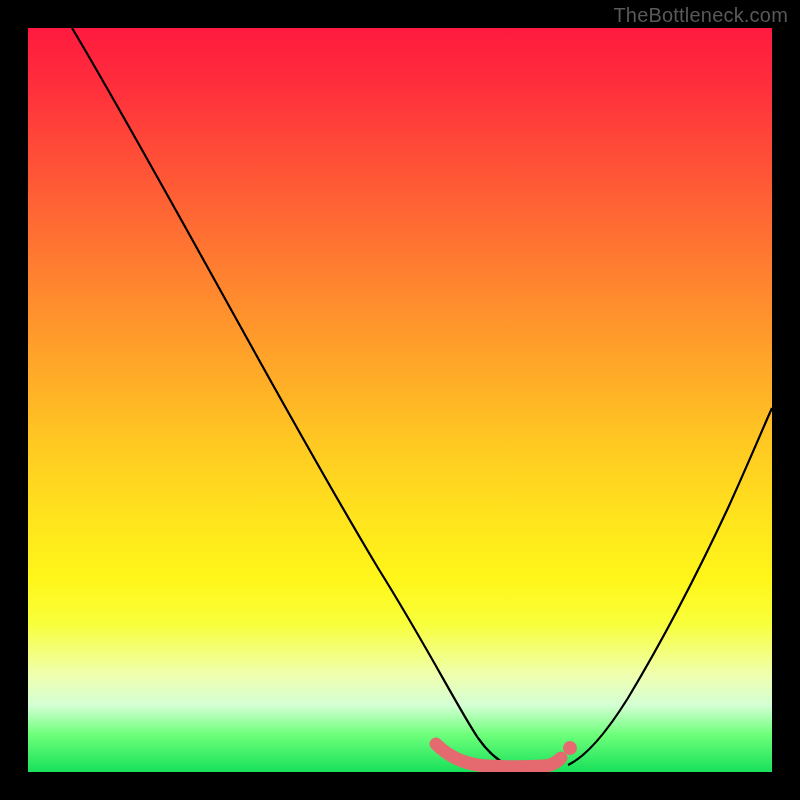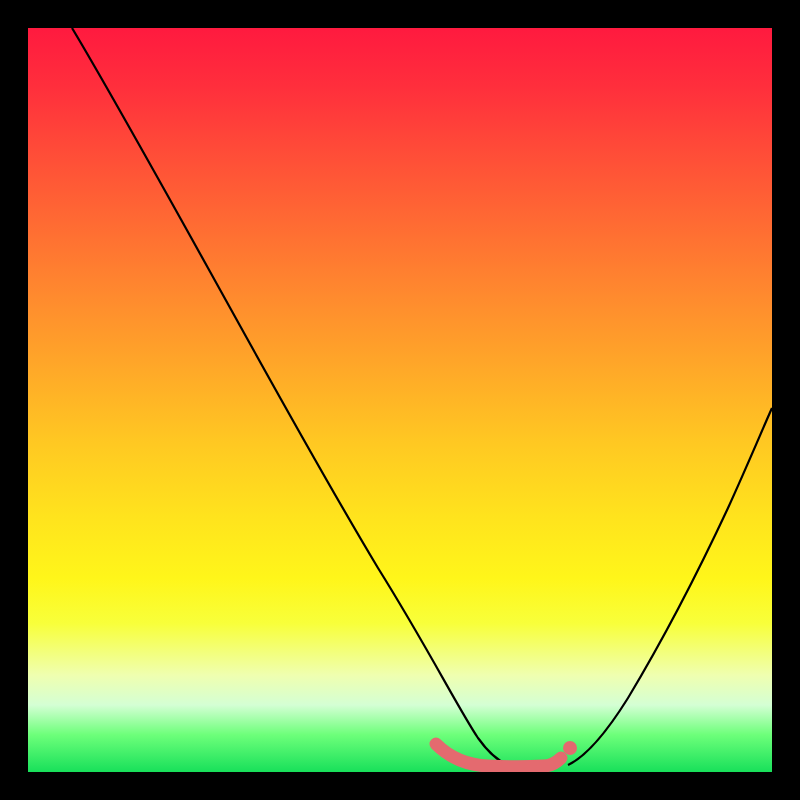--- a/index.html
+++ b/index.html
@@ -77,13 +77,14 @@
                C 630 620, 665 555, 700 480
                C 720 436, 735 400, 744 380" fill="none" stroke="#000" stroke-width="2.2"></path>
 
       <path d="M 408 716
                C 420 728, 438 737, 460 738
                C 480 739, 500 739, 515 738
                C 522 738, 528 735, 533 730" fill="none" stroke="#e46a6f" stroke-width="13" stroke-linecap="round"></path>
       <circle cx="542" cy="720" r="7" fill="#e46a6f"></circle>
     </svg>
   </div>
+  <div class="watermark">TheBottleneck.com</div>
 </div>
 
 </body></html>

